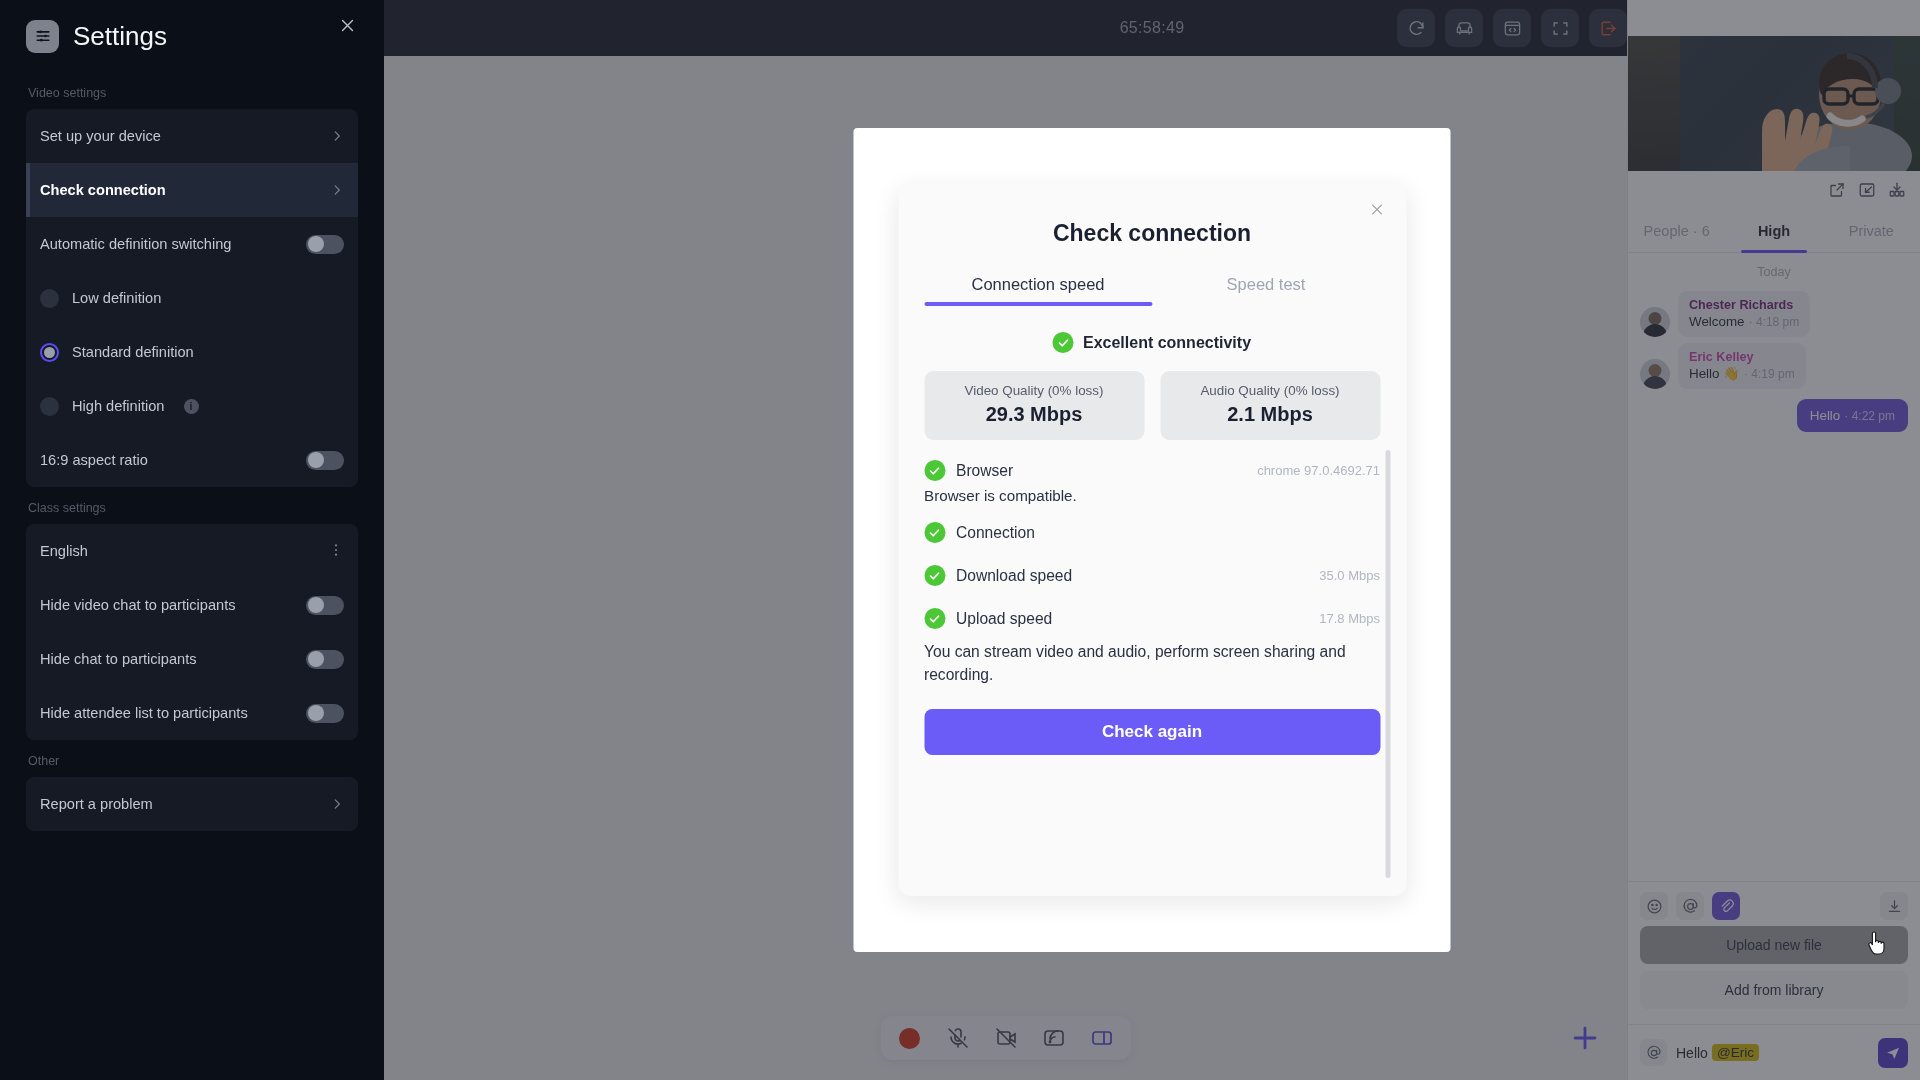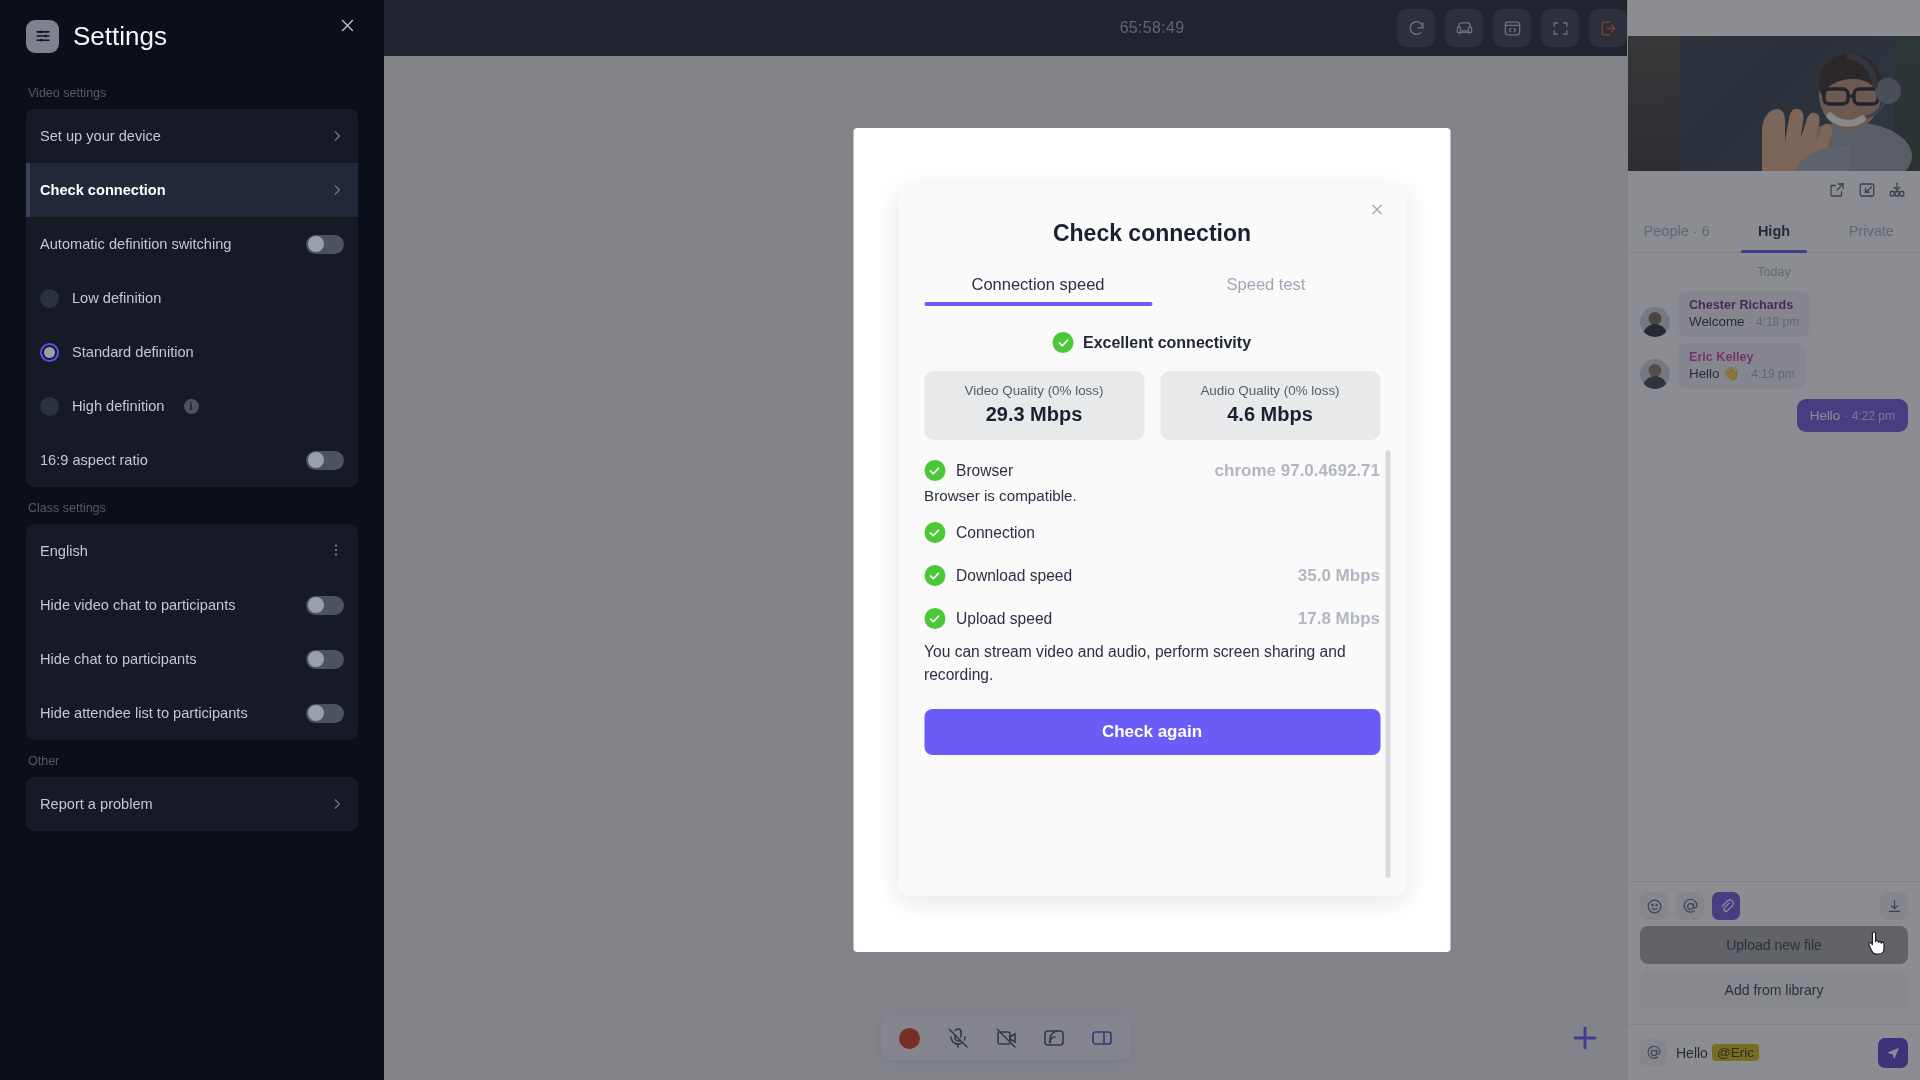--- a/index.html
+++ b/index.html
@@ -266,21 +266,21 @@
   .qcard {
     flex: 1; background: #e8e9eb; border-radius: 9px; padding: 12px 8px 14px 8px;
     text-align: center;
   }
   .qc-label { font-size: 13.4px; color: #555c69; }
   .qc-value { font-size: 20px; font-weight: bold; color: #1b2030; margin-top: 5px; }
 
   .checklist { margin-top: 20px; position: relative; }
   .cl-item { display: flex; align-items: center; gap: 11px; margin-bottom: 6px; }
   .cl-name { font-size: 15.6px; color: #2a3140; flex: 1; }
-  .cl-val { font-size: 17px; color: #b1b6c0; font-weight: bold; }
+  .cl-val { font-size: 13px; color: #b1b6c0; }
   .cl-note { font-size: 15.2px; color: #2a3140; margin: 2px 0 18px 0; }
   .cl-gap { height: 16px; }
 
   .scrollbar {
     position: absolute; right: -10px; top: -10px; width: 5px; height: 428px;
     background: #d9dadd; border-radius: 3px;
   }
 
   .summary { font-size: 15.6px; color: #2a3140; line-height: 1.5; margin-top: 5px; }
 
@@ -664,21 +664,21 @@
           <span>Excellent connectivity</span>
         </div>
 
         <div class="qcards">
           <div class="qcard">
             <div class="qc-label">Video Quality (0% loss)</div>
             <div class="qc-value">29.3 Mbps</div>
           </div>
           <div class="qcard">
             <div class="qc-label">Audio Quality (0% loss)</div>
-            <div class="qc-value">4.6 Mbps</div>
+            <div class="qc-value">2.1 Mbps</div>
           </div>
         </div>
 
         <div class="checklist">
           <div class="scrollbar"></div>
 
           <div class="cl-item">
             <span class="chk">
               <svg viewBox="0 0 24 24" fill="none" stroke="currentColor" stroke-width="3.4" stroke-linecap="round" stroke-linejoin="round">
                   <polyline points="4 12 9.5 17.5 20 6.5"></polyline>

